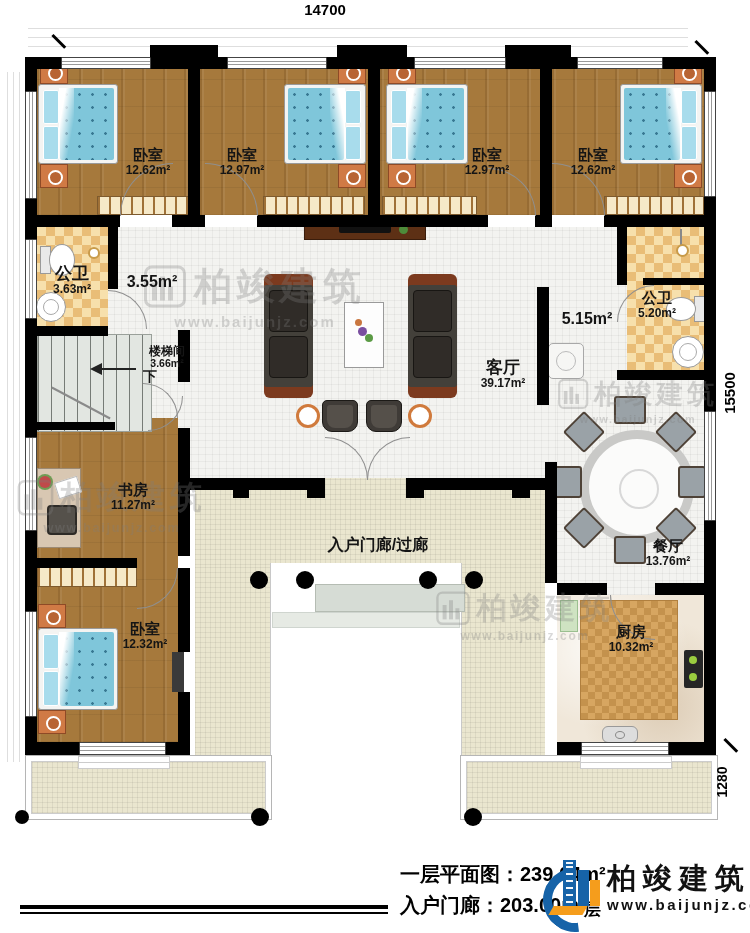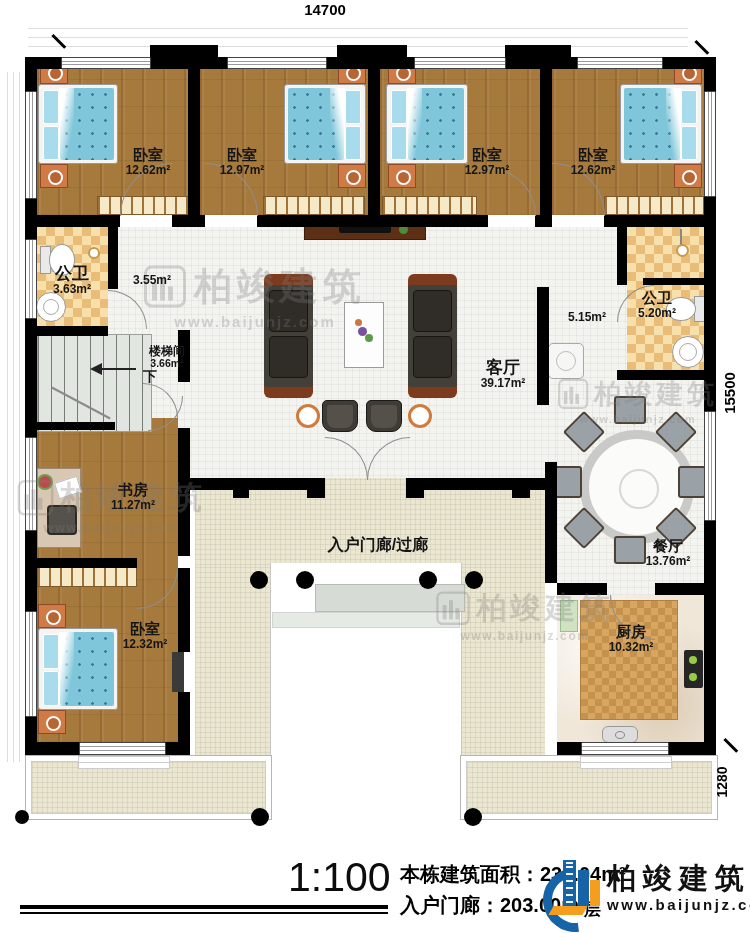--- a/index.html
+++ b/index.html
@@ -52,21 +52,21 @@
   .arcd{position:absolute;}
   .col{position:absolute;width:18px;height:18px;background:#000;border-radius:50%;}
   .toilet-tank{position:absolute;background:#e9e9e9;border:1px solid #999;}
   .toilet-bowl{position:absolute;background:#fff;border:1px solid #999;border-radius:50%;}
   .basin{position:absolute;background:#fff;border:1px solid #999;border-radius:50%;}
   .basin::after{content:"";position:absolute;left:20%;top:20%;right:20%;bottom:20%;border:1px solid #aaa;border-radius:50%;}
   
   .rl{position:absolute;transform:translateX(-50%);text-align:center;color:#151515;line-height:1.12;white-space:nowrap;}
   .rl .nm{font-size:15px;font-weight:700;display:block;}
   .rl .ar{font-size:12px;font-weight:700;display:block;}
-  .small-ar{position:absolute;transform:translateX(-50%);font-size:12px;font-weight:700;color:#151515;white-space:nowrap;}
+  .small-ar{position:absolute;transform:translateX(-50%);font-size:16px;font-weight:700;color:#151515;white-space:nowrap;}
   .dim{position:absolute;font-size:15px;font-weight:700;color:#000;white-space:nowrap;}
   .vdim{transform:translate(-50%,-50%) rotate(-90deg);}
   .tick{position:absolute;width:18px;height:2.5px;background:#000;transform:rotate(45deg);}
   .silline{position:absolute;background:#dedede;}
   
   .wm{position:absolute;transform:translate(-50%,-50%);display:flex;flex-direction:column;align-items:center;color:rgba(125,125,125,.30);pointer-events:none;white-space:nowrap;}
   .wm .row{display:flex;align-items:center;gap:8px;}
   .wm .bicon{width:36px;height:36px;border:3px solid rgba(125,125,125,.30);border-radius:8px;position:relative;}
   .wm .bicon i{position:absolute;bottom:4px;width:5px;background:rgba(125,125,125,.30);}
   .wm .brand{font-size:38px;font-weight:800;letter-spacing:5px;}
@@ -421,25 +421,24 @@
       <span class="nm" style="font-size:16px">入户门廊/过廊</span>
     </div>
 
   <div class="dim" style="left:325px;top:1px;transform:translateX(-50%)">14700</div>
   <div class="dim vdim" style="left:729px;top:393px">15500</div>
   <div class="dim vdim" style="left:722px;top:782px;font-size:14px">1280</div>
   <div class="tick" style="left:50px;top:40px"></div>
   <div class="tick" style="left:693px;top:46px"></div>
   <div class="tick" style="left:722px;top:744px"></div>
 
-  <div class="tb-scale" style="left:288px;top:854px">1:100</div>
   <div class="abs" style="left:20px;top:905px;width:368px;height:4px;background:#000"></div>
   <div class="abs" style="left:20px;top:912px;width:368px;height:1.5px;background:#000"></div>
 
-  <div class="stat" style="left:400px;top:861px"><span>本栋建筑面积：</span><span>239.04m²</span></div>
+  <div class="stat" style="left:400px;top:861px"><span>一层平面图：</span><span>239.04m²</span></div>
   <div class="stat" style="left:400px;top:892px"><span>入户门廊：</span><span>203.00m²</span></div>
   <div class="frag" style="left:584px;top:898px">层</div>
 
   <div class="clogo" style="left:543px;top:860px">
     <div class="licon">
       <div class="arc"></div>
         <div class="b1"></div>
         <div class="b2"></div>
         <div class="b3"></div>
         <div class="base"></div>

